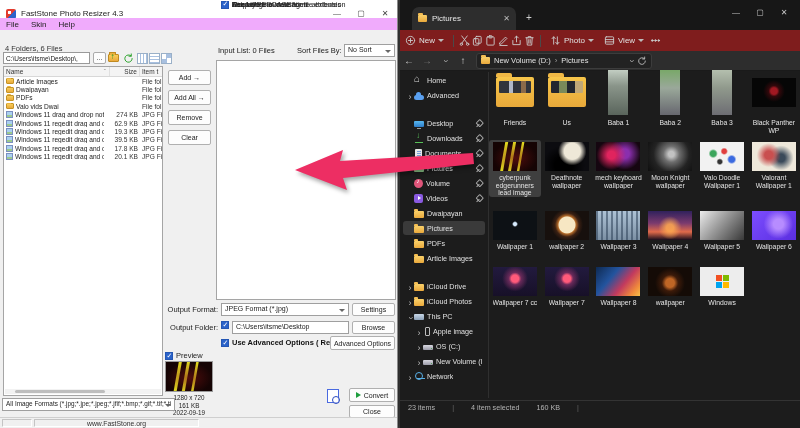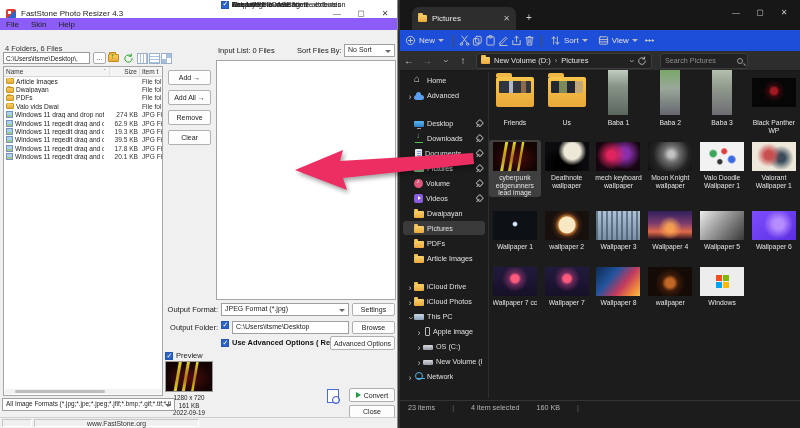--- a/index.html
+++ b/index.html
@@ -7,21 +7,21 @@
   .stage{position:relative;width:800px;height:428px;}
 
   
   .fs{position:absolute;left:0;top:0;width:397px;height:428px;background:#f0f0f0;
       box-shadow:0 0 0 1px #8a8a8a,3px 0 6px rgba(0,0,0,.35);}
   .fs-titlebar{position:absolute;left:0;top:0;width:100%;height:28px;background:#ffffff;display:flex;align-items:center;border-bottom:1px solid #e8e8e8;}
   .fs-appicon{width:10px;height:10px;margin:0 5px 0 6px;border-radius:2px;background:radial-gradient(circle at 35% 35%,#fff 0 18%,transparent 22%),linear-gradient(135deg,#e23b2e 55%,#2e63c9 55%);}
   .fs-title{font-size:8px;color:#222;}
   .fs-caption-btns{margin-left:auto;display:flex;}
   .cap{width:24px;height:17px;font-size:8px;color:#444;display:flex;align-items:center;justify-content:center;}
-  .fs-menubar{position:absolute;left:0;top:18px;width:100%;height:12px;background:#8b5cf6;display:flex;align-items:center;padding-left:6px;gap:12px;}
+  .fs-menubar{position:absolute;left:0;top:18px;width:100%;height:12px;background:#f0abfc;display:flex;align-items:center;padding-left:6px;gap:12px;}
   .fs-menu{font-size:8px;color:#222;}
   .fs-tabs{position:absolute;left:0;top:30px;width:100%;height:13px;display:flex;align-items:flex-end;padding-left:2px;border-bottom:1px solid #d5d5d5;}
   .fs-tab{font-size:7.5px;color:#333;padding:2px 8px 2px 8px;border:1px solid #c5c5c5;border-bottom:none;background:#e2e2e2;border-radius:2px 2px 0 0;}
   .fs-tab.active{background:#f8f8f8;font-weight:bold;}
   .fs-summary{position:absolute;left:5px;top:44px;font-size:7.5px;color:#333;}
   .fs-pathrow{position:absolute;left:0;top:52px;width:397px;height:13px;}
   .fs-path{position:absolute;left:3px;top:0;width:87px;height:12px;background:#fff;border:1px solid #9a9a9a;font-size:6.5px;color:#222;padding:1px 2px;line-height:9px;white-space:nowrap;overflow:hidden;}
   .fs-dots{position:absolute;left:93px;top:0;width:13px;height:12px;background:#fdfdfd;border:1px solid #ababab;border-radius:2px;font-size:7px;text-align:center;line-height:9px;color:#333;}
   .mini-ico{position:absolute;top:0;width:12px;height:12px;display:flex;align-items:center;justify-content:center;}
   .folder-up{width:11px;height:8px;background:linear-gradient(#f7ce5a,#eaa93c);border:1px solid #c08a20;border-radius:1px;position:relative;}
@@ -102,21 +102,21 @@
   .ex-tab{position:absolute;left:12px;top:7px;width:104px;height:23px;background:#2d2d2d;border-radius:7px 7px 0 0;display:flex;align-items:center;padding:0 6px;gap:5px;}
   .ex-tab .t{font-size:8px;color:#e8e8e8;flex:1;}
   .xico{font-size:8px;color:#bbb;}
   .ex-newtab{position:absolute;left:126px;top:12px;font-size:10px;color:#cfcfcf;}
   .ex-caps{position:absolute;right:4px;top:2px;display:flex;}
   .ex-caps .cap{color:#c8c8c8;height:20px;}
   .fold{width:11px;height:8px;background:linear-gradient(#f9d06a,#eaa93c);border-radius:1px;position:relative;flex:0 0 auto;}
   .fold::before{content:"";position:absolute;left:0;top:-2px;width:5px;height:2px;background:#f3bd52;border-radius:1px 1px 0 0;}
   .fold.small{width:9px;height:7px;}
 
-  .ex-toolbar{position:absolute;left:0;top:30px;width:100%;height:21px;background:#1d4ed8;display:flex;align-items:center;}
+  .ex-toolbar{position:absolute;left:0;top:30px;width:100%;height:21px;background:#7f1d1d;display:flex;align-items:center;}
   .tbtn{display:flex;align-items:center;gap:3px;color:#e0e0e0;font-size:8px;padding:0 5px;}
   .tsep{width:1px;height:12px;background:#4a4a4a;margin:0 4px;}
   .ticon{width:13px;height:13px;display:flex;align-items:center;justify-content:center;}
   .chevron{width:0;height:0;border:3px solid transparent;border-top-color:#bdbdbd;margin-top:3px;}
   svg.ic{width:11px;height:11px;stroke:#c9c9c9;fill:none;stroke-width:1;stroke-linecap:round;}
 
   .ex-navbar{position:absolute;left:0;top:51px;width:100%;height:20px;background:#2d2d2d;border-bottom:1px solid #1a1a1a;display:flex;align-items:center;}
   .nav-a{font-size:10px;color:#d0d0d0;width:18px;text-align:center;}
   .nav-a.dim{color:#777;}
   .chev-glyph{display:inline-block;color:#bdbdbd;font-size:9px;}
@@ -492,21 +492,21 @@
             <path d="M3 3l.6 8h4.8L9 3"></path>
             <path d="M5.2 5v4M6.8 5v4"></path>
           </svg>
       </span>
       <span class="tsep"></span>
       <span class="tbtn">
         <svg class="ic" viewBox="0 0 12 12">
             <path d="M4 10V2M2.2 4L4 2l1.8 2"></path>
             <path d="M8 2v8M6.2 8L8 10l1.8-2"></path>
           </svg>
-        <span>Sort</span>
+        <span>Photo</span>
           <span class="chevron"></span>
       </span>
       <span class="tbtn">
         <svg class="ic" viewBox="0 0 12 12">
             <rect x="1.5" y="2" width="9" height="8" rx="1"></rect>
             <path d="M1.5 5h9M1.5 7.5h9"></path>
           </svg>
         <span>View</span>
           <span class="chevron"></span>
       </span>
@@ -530,24 +530,20 @@
         <span class="crumb-sep">›</span>
         <span>Pictures</span>
         <span class="crumb-end">
           <span class="chev-glyph down">›</span>
           <svg class="ic" viewBox="0 0 12 12" style="width:10px;height:10px;">
               <path d="M10 6a4 4 0 1 1-1.2-2.8"></path>
               <path d="M9.2 1.2v2.4H6.8"></path>
             </svg>
         </span>
       </div>
-      <div class="searchbox">
-        <input type="text" placeholder="Search Pictures" style="">
-        <span class="mag"></span>
-      </div>
     </div>
 
     <div class="ex-side">
 
         <div class="side-item">
 
           <span class="gut"><span class="chev-glyph"></span></span>
           <span class="sic ic-home"></span>
           <span class="lbl">Home</span>
 

